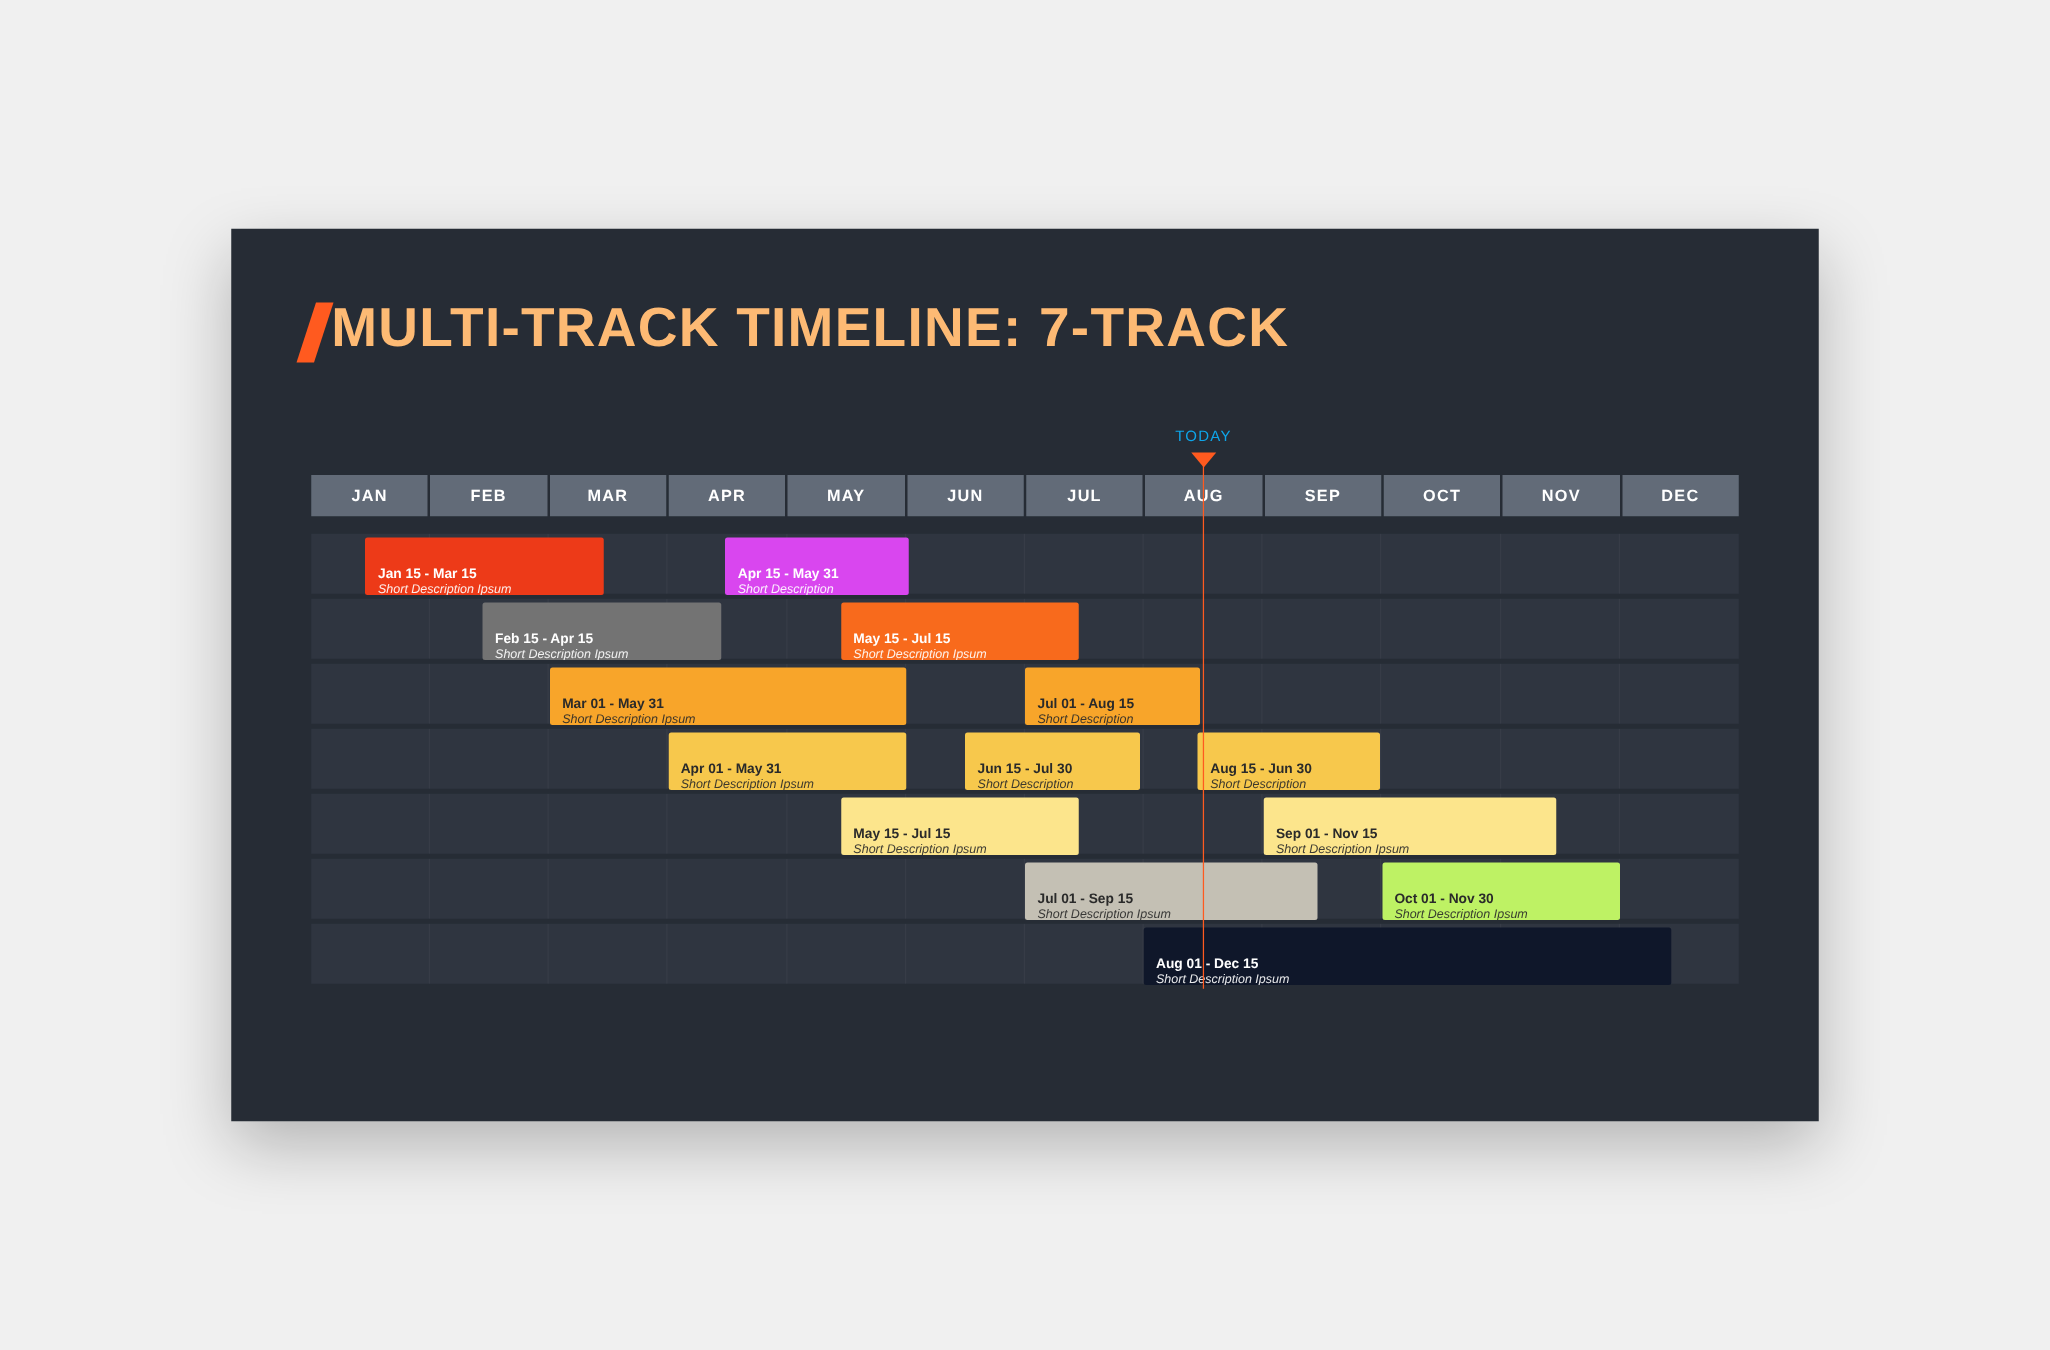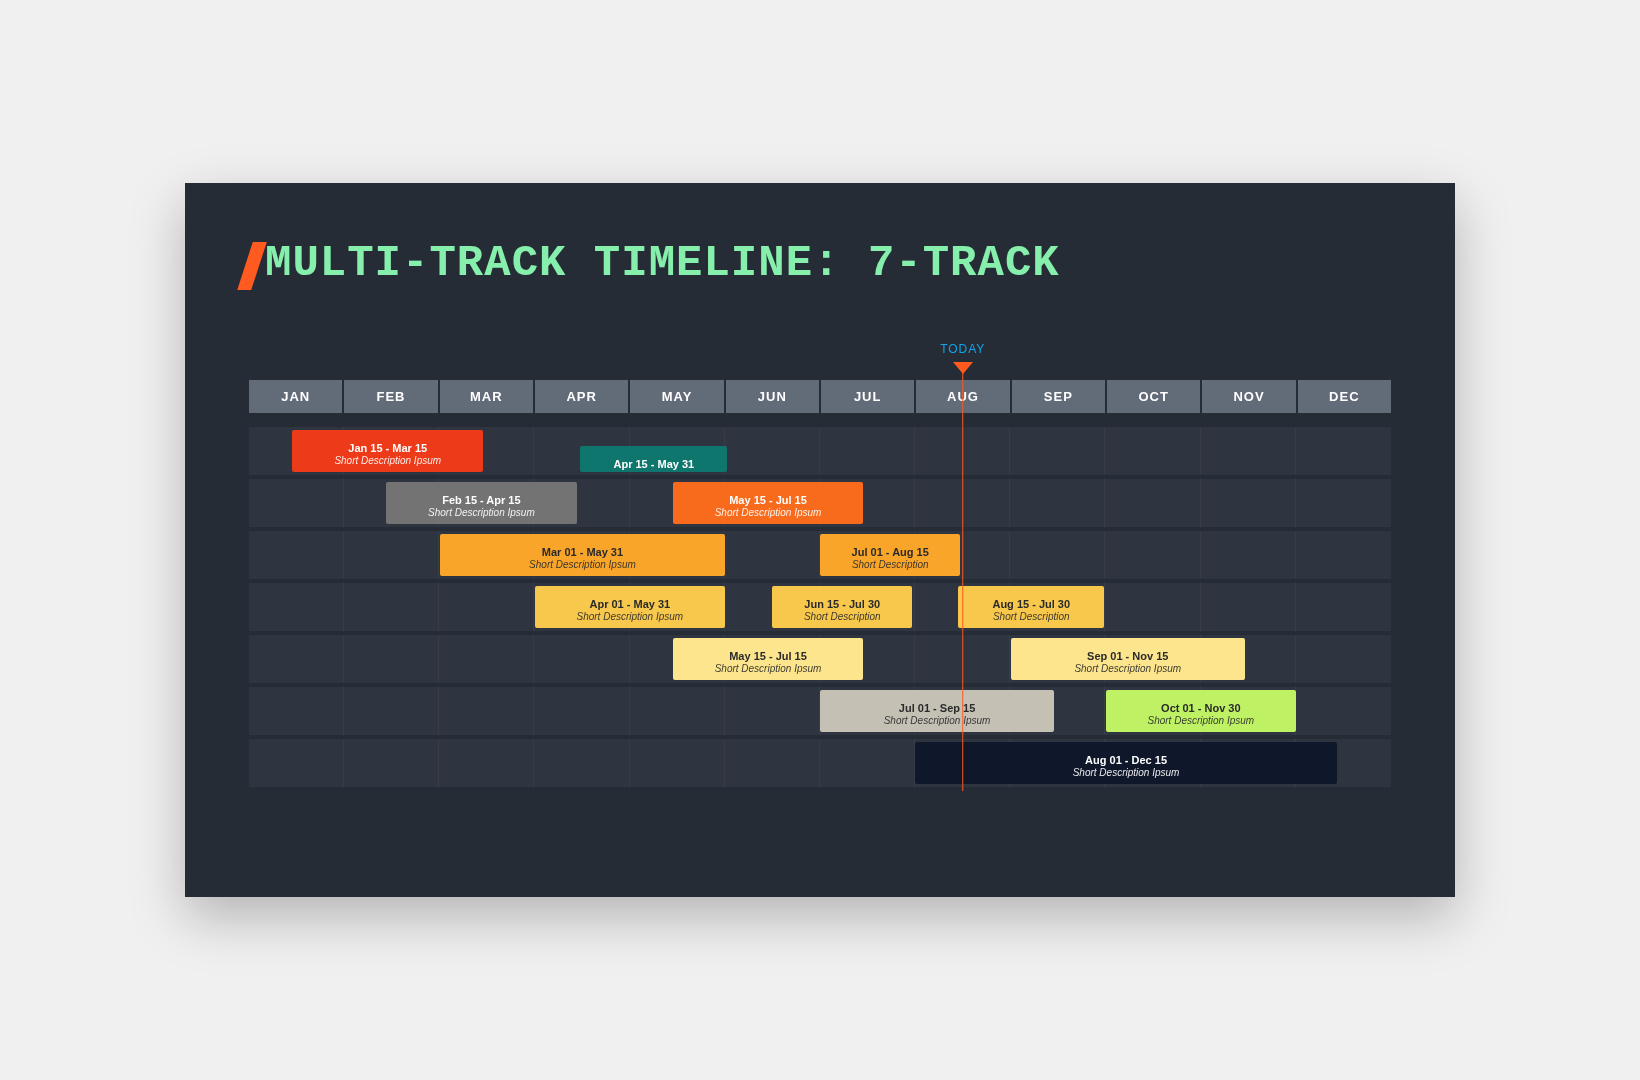--- a/index.html
+++ b/index.html
@@ -26,25 +26,24 @@
   }
   .slash {
     width: 14px;
     height: 48px;
     background: #ff5a1f;
     transform: skewX(-18deg);
     margin-right: 6px;
     margin-top: 4px;
   }
   .title {
-    color: #86efac;
+    color: #fdba74;
     font-size: 44px;
     font-weight: 800;
     letter-spacing: 1px;
-    font-family: Liberation Mono, monospace;
   }
   .timeline {
     position: relative;
     margin: 0 4px;
   }
   .months {
     display: grid;
     grid-template-columns: repeat(12, 1fr);
     gap: 2px;
     margin-bottom: 14px;
@@ -76,23 +75,22 @@
   }
   .gridlines div {
     border-right: 1px solid rgba(255,255,255,0.04);
   }
   .gridlines div:last-child { border-right: none; }
   .bar {
     position: absolute;
     top: 3px;
     bottom: 3px;
     border-radius: 2px;
-    padding: 12px 10px;
+    padding: 23px 10px;
     overflow: hidden;
-    text-align: center;
   }
   .bar-date {
     font-size: 11px;
     font-weight: 700;
     line-height: 1.2;
     white-space: nowrap;
   }
   .bar-desc {
     font-size: 10px;
     line-height: 1.2;
@@ -185,21 +183,21 @@
             <div></div>
             <div></div>
             <div></div>
             <div></div>
             <div></div>
           </div>
           <div class="bar txt-light" style="left: 3.8%; width: 16.7%; background: rgb(237, 58, 24);">
             <div class="bar-date">Jan 15 - Mar 15</div>
             <div class="bar-desc">Short Description Ipsum</div>
           </div>
-          <div class="bar txt-light" style="left: 29%; width: 12.9%; background: #0f766e; margin-top: 16px;">
+          <div class="bar txt-light" style="left: 29%; width: 12.9%; background: #d946ef;">
             <div class="bar-date">Apr 15 - May 31</div>
             <div class="bar-desc">Short Description</div>
           </div>
         </div>
         <div class="track-row">
           <div class="gridlines">
             <div></div>
             <div></div>
             <div></div>
             <div></div>
@@ -262,21 +260,21 @@
           </div>
           <div class="bar txt-dark" style="left: 25%; width: 16.7%; background: rgb(247, 200, 76);">
             <div class="bar-date">Apr 01 - May 31</div>
             <div class="bar-desc">Short Description Ipsum</div>
           </div>
           <div class="bar txt-dark" style="left: 45.8%; width: 12.3%; background: rgb(247, 200, 76);">
             <div class="bar-date">Jun 15 - Jul 30</div>
             <div class="bar-desc">Short Description</div>
           </div>
           <div class="bar txt-dark" style="left: 62.1%; width: 12.8%; background: rgb(247, 200, 76);">
-            <div class="bar-date">Aug 15 - Jul 30</div>
+            <div class="bar-date">Aug 15 - Jun 30</div>
             <div class="bar-desc">Short Description</div>
           </div>
         </div>
         <div class="track-row">
           <div class="gridlines">
             <div></div>
             <div></div>
             <div></div>
             <div></div>
             <div></div>

